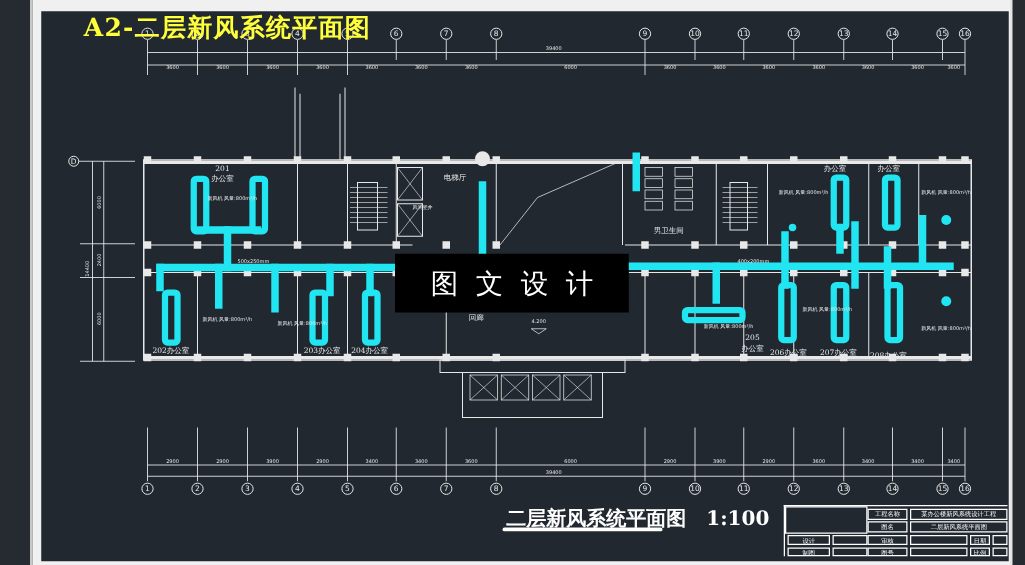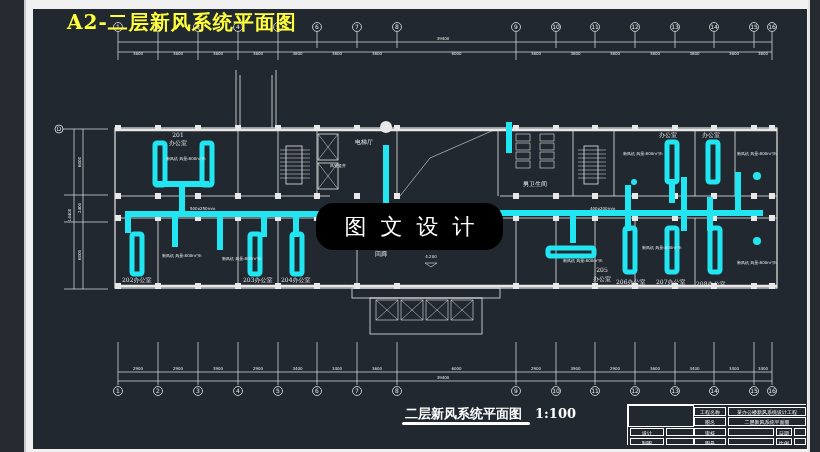--- a/index.html
+++ b/index.html
@@ -3,23 +3,23 @@
 <meta charset="utf-8">
 <style>
   html,body{margin:0;padding:0;background:#2b2d33;}
   body{width:820px;height:452px;position:relative;overflow:hidden;font-family:"DejaVu Sans",sans-serif;}
   #frame-left{position:absolute;left:0;top:0;width:24px;height:452px;background:#262a31;border-right:2px solid #c9c9c9;}
   #sheet-border{position:absolute;left:26px;top:0;width:794px;height:452px;background:#f0f0f0;}
   #drawing{position:absolute;left:33px;top:9px;width:774px;height:440px;background:#212830;}
   #outer-right{position:absolute;left:808px;top:0;width:12px;height:452px;background:#262a31;border-left:2px solid #e4e4e4;}
   #title-banner{position:absolute;left:34px;top:9px;color:#ffff3a;font-family:"DejaVu Serif",serif;font-size:20px;font-weight:bold;letter-spacing:1px;white-space:nowrap;margin-left:33px;}
   svg#plan{position:absolute;left:0;top:0;}
-  #watermark{position:absolute;left:316px;top:203px;width:187px;height:47px;background:#000;display:flex;align-items:center;justify-content:center;border-radius:18px;}
+  #watermark{position:absolute;left:316px;top:203px;width:187px;height:47px;background:#000;display:flex;align-items:center;justify-content:center;}
   #watermark span{color:#fff;font-family:"DejaVu Serif",serif;font-size:22px;letter-spacing:14px;padding-left:14px;}
-  #drawing-title{position:absolute;left:405px;top:405px;color:#fff;font-family:"DejaVu Serif",serif;font-size:13px;font-weight:bold;white-space:nowrap;}
+  #drawing-title{position:absolute;left:405px;top:405px;color:#fff;font-family:"DejaVu Serif",serif;font-size:16px;font-weight:bold;white-space:nowrap;}
   #drawing-title-underline{position:absolute;left:402px;top:422px;width:128px;height:3px;background:#fff;border-radius:2px;}
   #title-block{position:absolute;left:627px;top:404px;width:178px;height:40px;border:1px solid #fff;border-right:none;border-bottom:none;}
   .tb-cell{position:absolute;color:#fff;font-size:5px;border:1px solid #fff;box-sizing:border-box;text-align:center;line-height:8px;overflow:hidden;white-space:nowrap;}
   .tlabel{fill:#e8e8e8;font-size:4px;font-family:"DejaVu Sans",sans-serif;}
   .axis-num{fill:#e8e8e8;font-size:6px;font-family:"DejaVu Sans",sans-serif;text-anchor:middle;}
   .room-label{fill:#e8e8e8;font-size:6px;font-family:"DejaVu Serif",serif;}
 </style>
 </head>
 <body>
 

